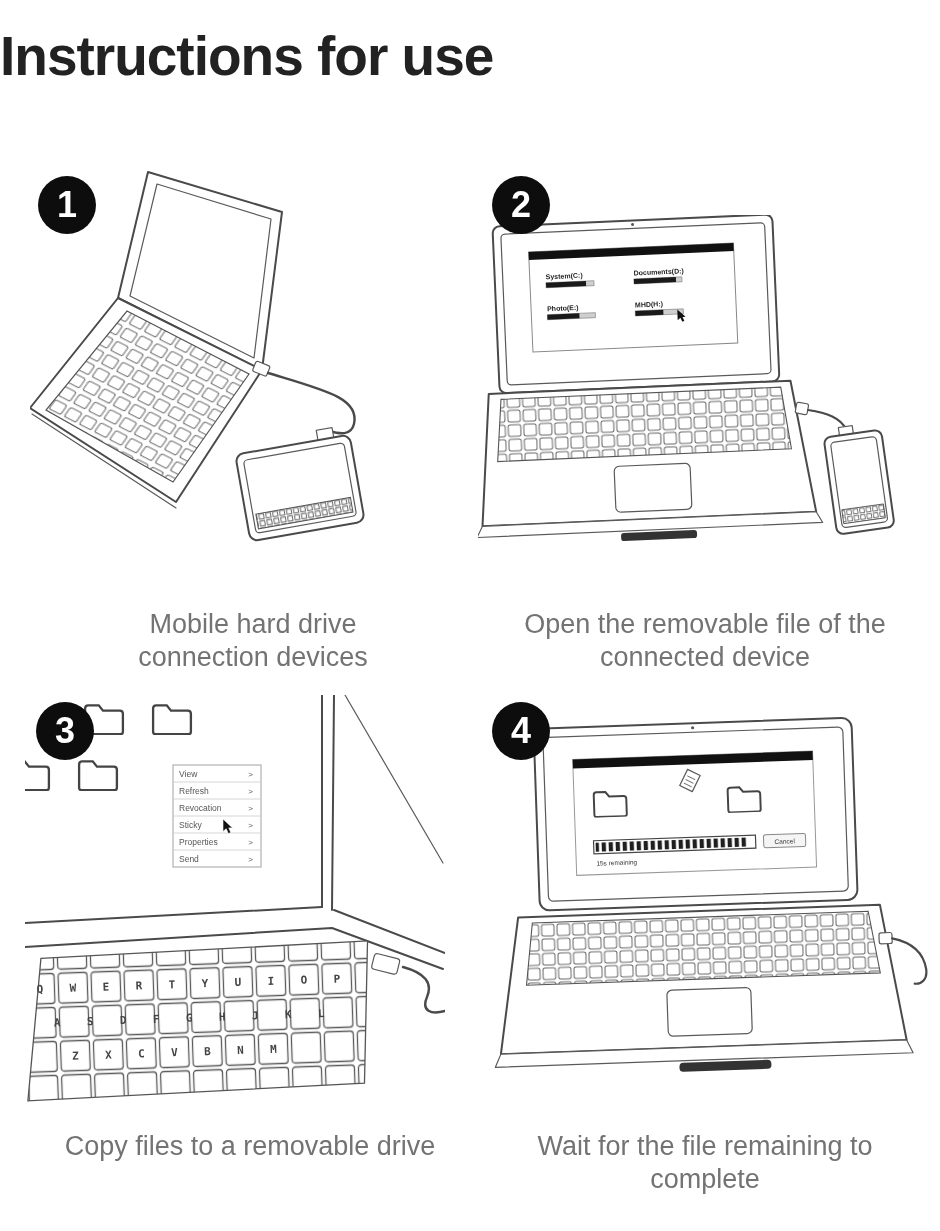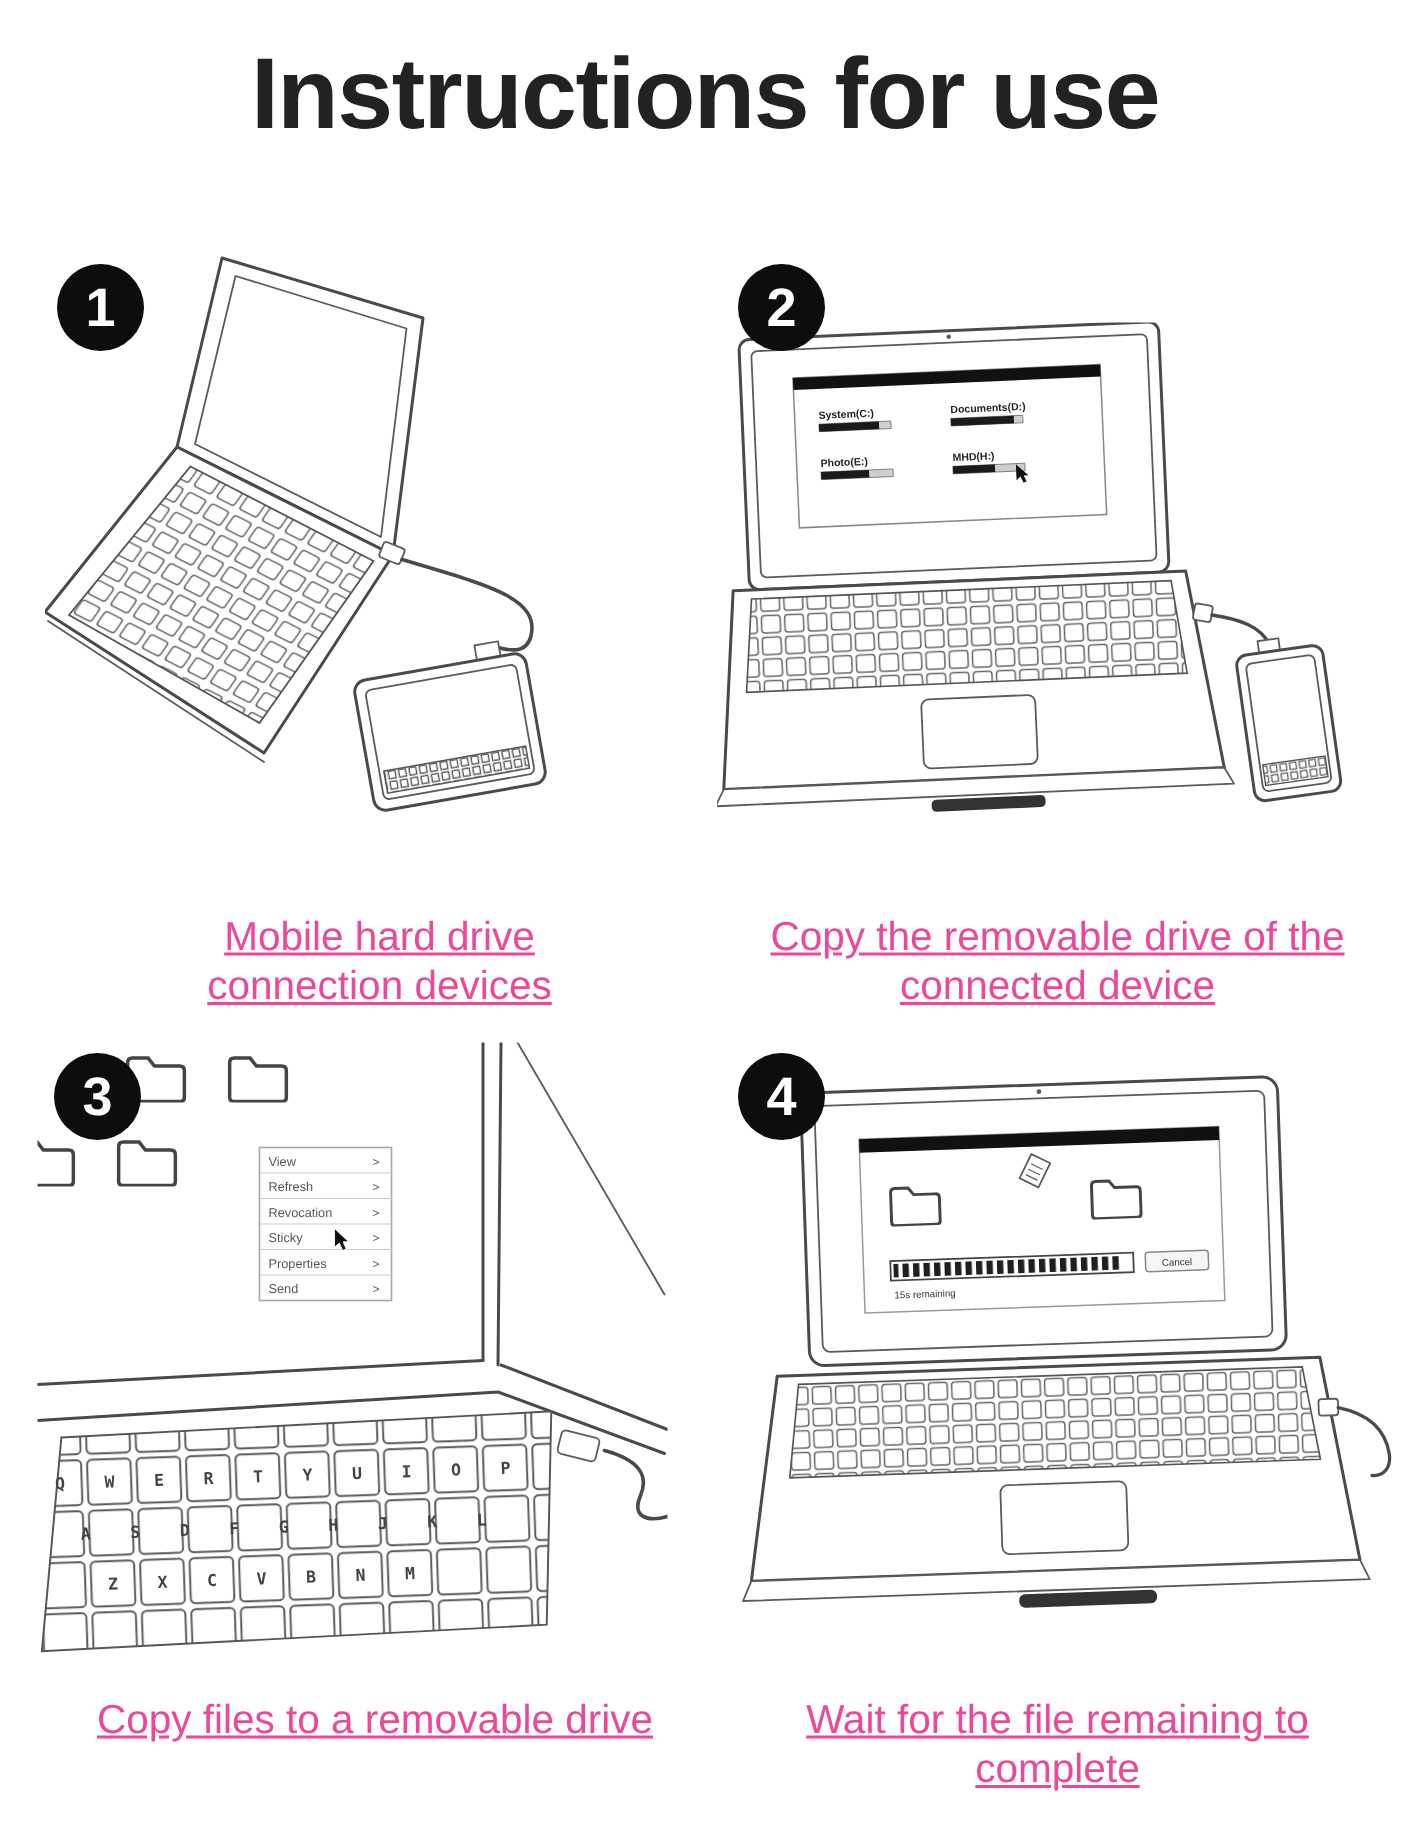--- a/index.html
+++ b/index.html
@@ -1,24 +1,24 @@
 <!DOCTYPE html>
 <html><head>
 <meta charset="utf-8">
 <style>
   html,body{margin:0;padding:0;background:#fff;}
   .page{position:relative;width:940px;height:1231px;background:#fff;overflow:hidden;
         font-family:"Liberation Sans",sans-serif;}
-  .title{position:absolute;top:24px;left:0;width:940px;text-align:center;margin:0;
-         font-size:67px;font-weight:800;letter-spacing:-1px;color:#222;}
+  .title{position:absolute;top:24px;left:0;width:940px;margin:0;
+         font-size:55px;font-weight:800;letter-spacing:-1px;color:#222;}
   .badge{position:absolute;width:58px;height:58px;border-radius:50%;background:#0d0d0d;
          color:#fff;display:flex;align-items:center;justify-content:center;
          font-size:36px;font-weight:800;z-index:5;}
   .caption{position:absolute;margin:0;text-align:center;font-size:27px;line-height:1.22;
-           color:#ec4899;text-decoration:underline;}
+           color:#737373;}
   .illus{position:absolute;}
   
   .ln{fill:none;stroke:#4a4a4a;stroke-width:2;stroke-linecap:round;stroke-linejoin:round;}
   .lnt{fill:none;stroke:#5a5a5a;stroke-width:1.2;stroke-linecap:round;stroke-linejoin:round;}
   .fw{fill:#fff;stroke:#4a4a4a;stroke-width:2;stroke-linejoin:round;}
   .fwt{fill:#fff;stroke:#5a5a5a;stroke-width:1.2;stroke-linejoin:round;}
   text.tiny{font-size:7px;font-weight:bold;fill:#222;font-family:"Liberation Sans",sans-serif;}
   text.tiny2{font-size:6.5px;fill:#333;font-family:"Liberation Sans",sans-serif;}
   text.menu-label{font-size:8.5px;fill:#555;font-family:"Liberation Sans",sans-serif;}
   text.menu-arrow{font-size:8px;fill:#555;font-family:"Liberation Sans",sans-serif;}
@@ -124,21 +124,21 @@
     </g>
     <g transform="rotate(-8 382 266)">
       <rect x="368" y="210" width="14" height="9" class="fwt"></rect>
       <rect x="352" y="218" width="58" height="98" rx="7" class="fw"></rect>
       <rect x="358" y="224" width="46" height="86" rx="4" class="fwt"></rect>
       <rect x="360" y="292" width="42" height="14" fill="url(#g2)" stroke="#555" stroke-width="0.9"></rect>
     </g>
   </svg>
 
   <p class="caption" style="left:113px;top:608px;width:280px;">Mobile hard drive connection devices</p>
-  <p class="caption" style="left:480px;top:608px;width:450px;">Copy the removable drive of the connected device</p>
+  <p class="caption" style="left:480px;top:608px;width:450px;">Open the removable file of the connected device</p>
 
   <svg class="illus" style="left:25px;top:695px;width:420px;height:420px;" viewBox="0 0 420 420">
     <defs>
       <pattern id="k3" width="33" height="34" patternUnits="userSpaceOnUse">
         <rect x="1.5" y="1.5" width="29" height="30" rx="3" fill="#fff" stroke="#5a5a5a" stroke-width="1.3"></rect>
       </pattern>
     </defs>
 
     <path class="ln" d="M297,0 L297,212"></path>
     <path class="ln" d="M309,0 L307,215"></path>

